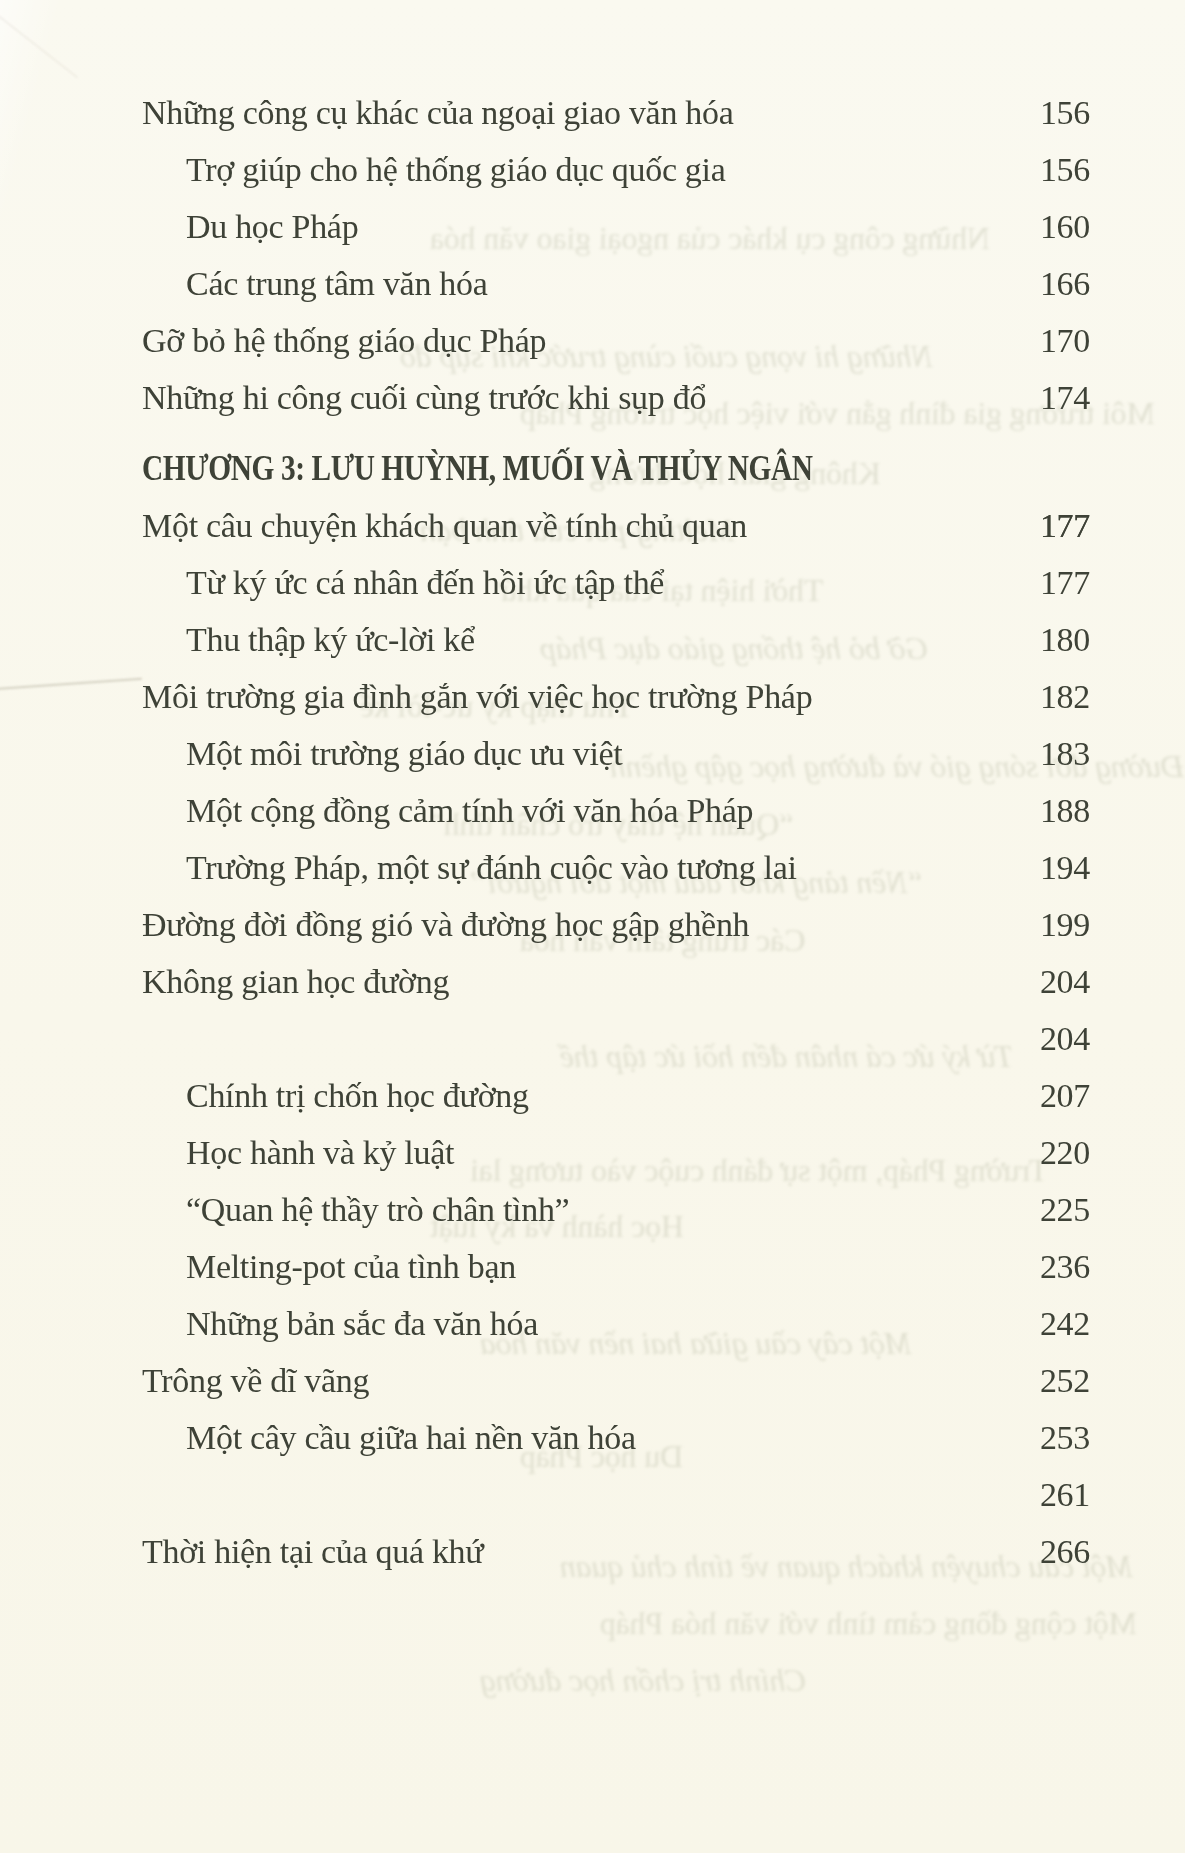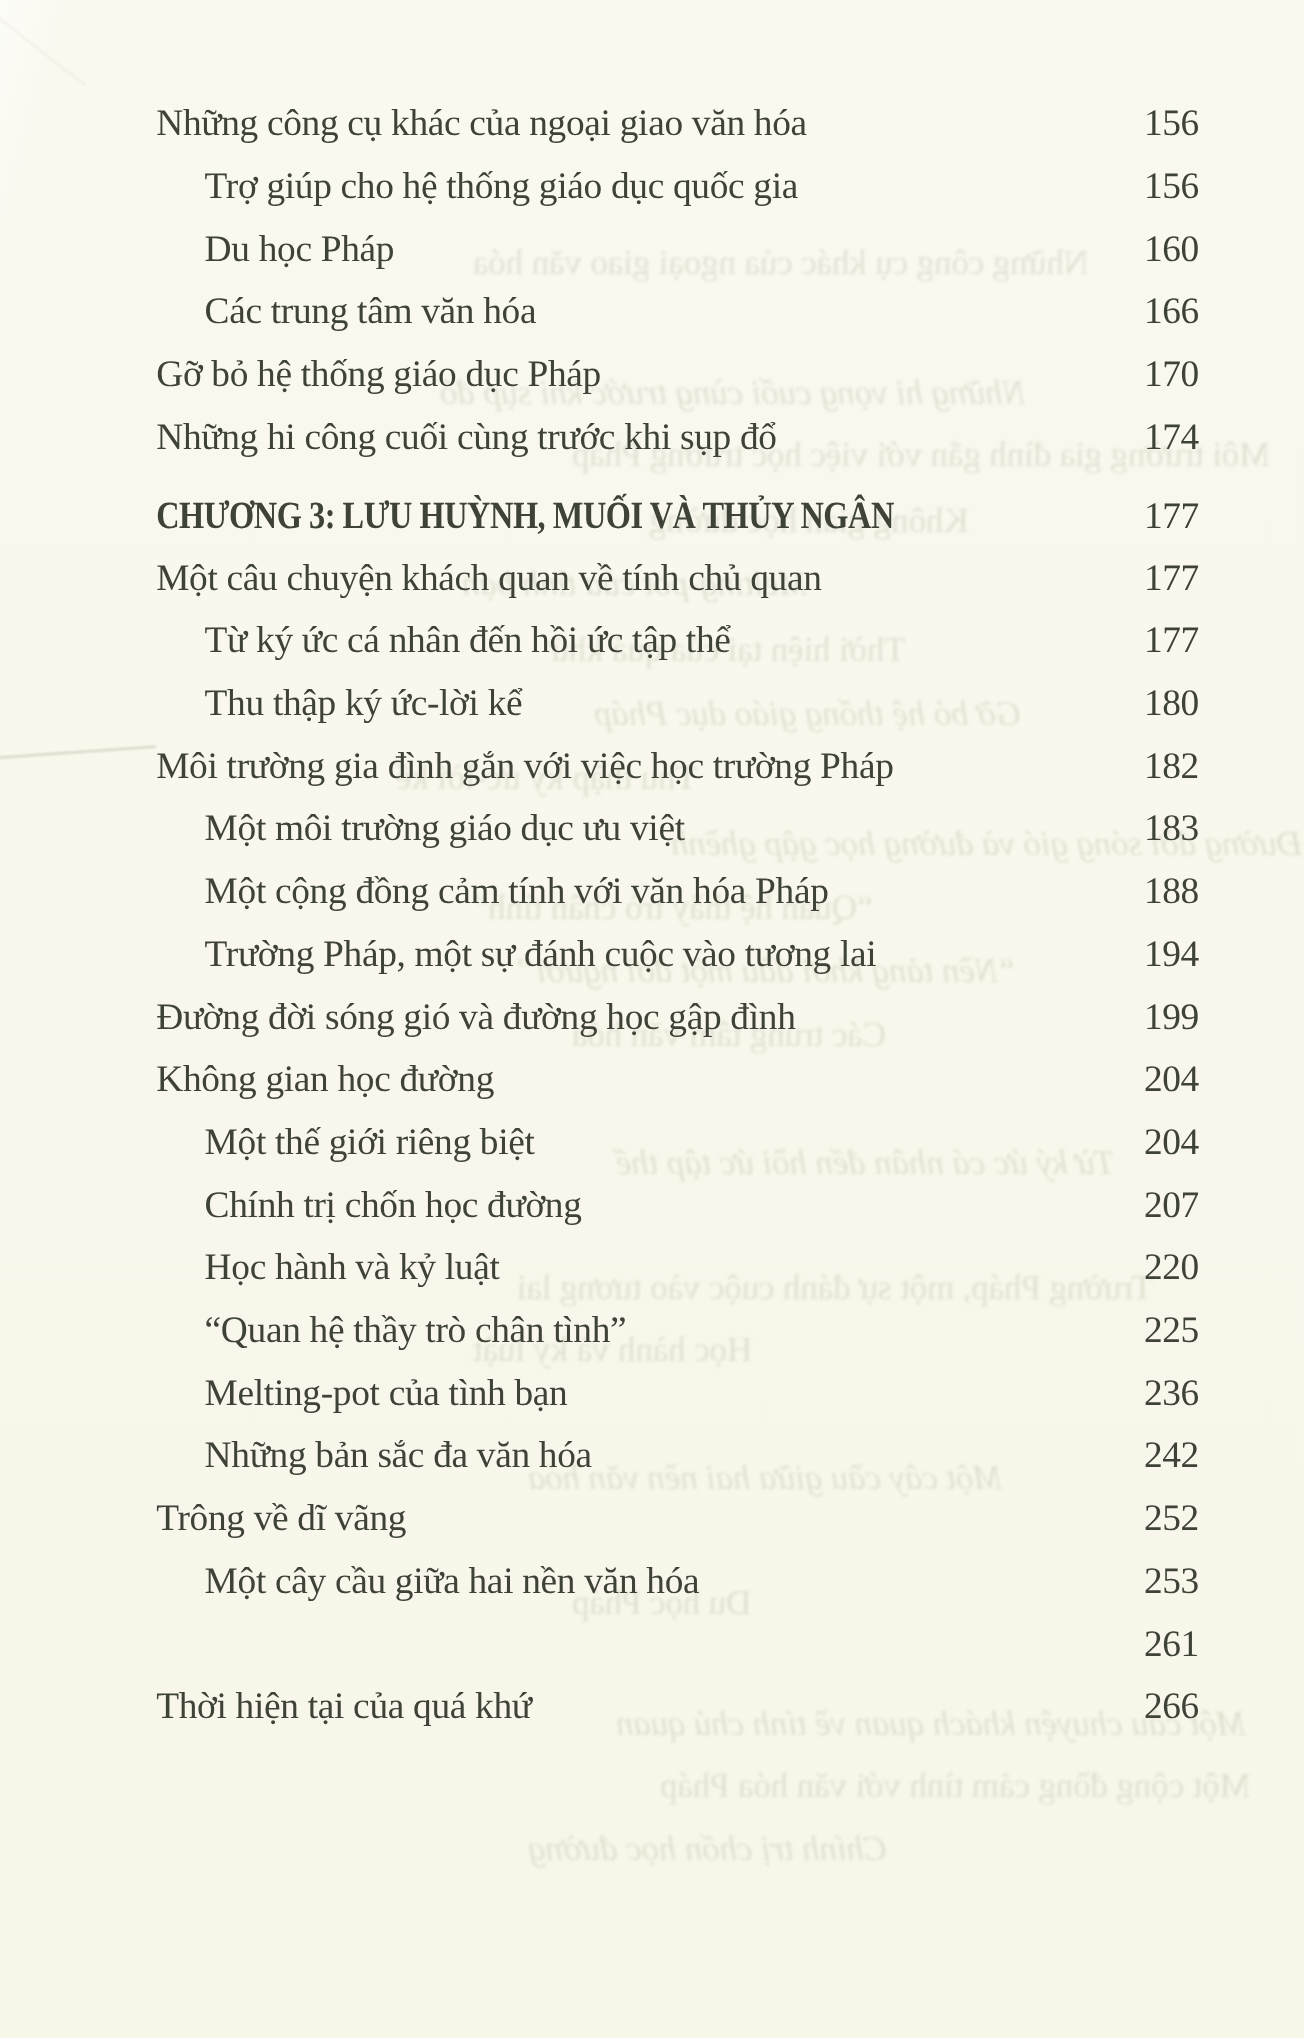--- a/index.html
+++ b/index.html
@@ -88,20 +88,21 @@
     font-style:normal;
     font-weight:normal;
     text-align:right;
   }
   .row.sub .label{
     padding-left:44px;
   }
   .row.chapter{
     margin-top:14px;
     font-weight:bold;
+    flex-direction:column;
   }
   .row.chapter .label{
     display:inline-block;
     transform:scaleX(0.84);
     transform-origin:left center;
     font-size:35px;
     letter-spacing:-0.5px;
   }
 </style>
 </head>
@@ -183,29 +184,28 @@
       </div>
       <div class="row sub">
         <span class="label">Một cộng đồng cảm tính với văn hóa Pháp</span>
         <span class="pagenum">188</span>
       </div>
       <div class="row sub">
         <span class="label">Trường Pháp, một sự đánh cuộc vào tương lai</span>
         <span class="pagenum">194</span>
       </div>
       <div class="row main">
-        <span class="label">Đường đời sóng gió và đường học gập đình</span>
+        <span class="label">Đường đời đồng gió và đường học gập ghềnh</span>
         <span class="pagenum">199</span>
       </div>
       <div class="row main">
         <span class="label">Không gian học đường</span>
         <span class="pagenum">204</span>
       </div>
       <div class="row sub">
-        <span class="label">Một thế giới riêng biệt</span>
         <span class="pagenum">204</span>
       </div>
       <div class="row sub">
         <span class="label">Chính trị chốn học đường</span>
         <span class="pagenum">207</span>
       </div>
       <div class="row sub">
         <span class="label">Học hành và kỷ luật</span>
         <span class="pagenum">220</span>
       </div>

